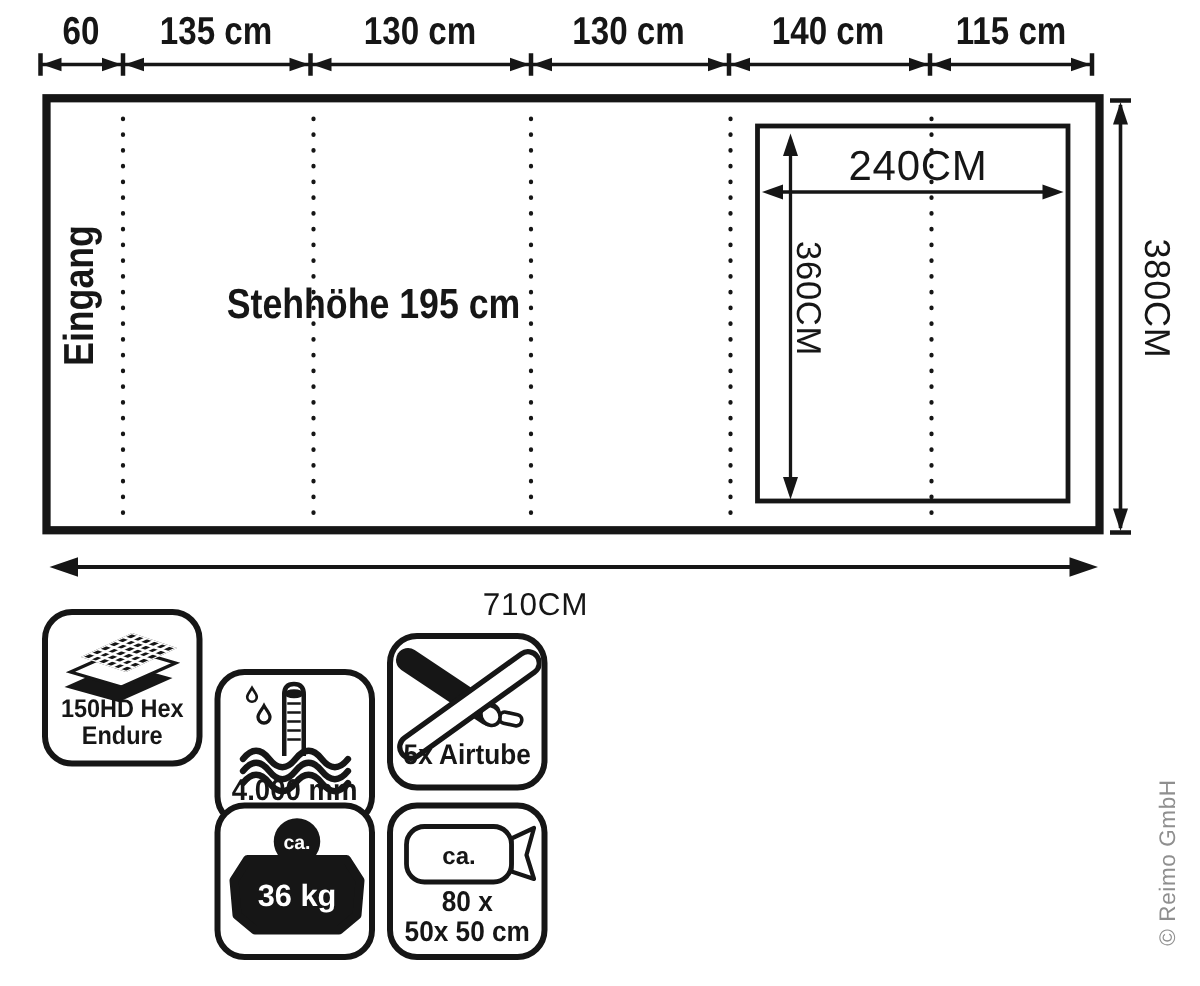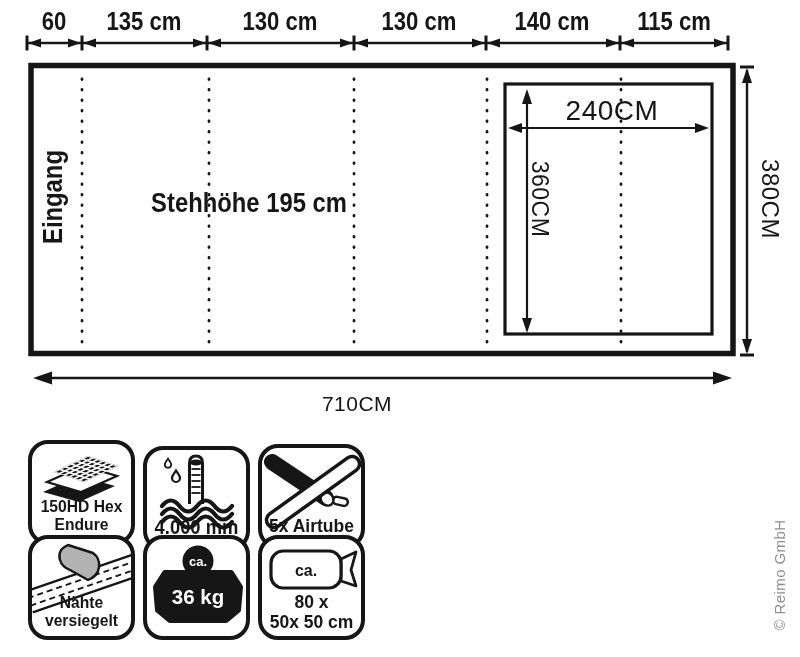--- a/index.html
+++ b/index.html
@@ -111,21 +111,21 @@
   <div class="lbl din" style="left:53px;top:197px;font-size:28px;transform:translate(-50%,-50%) rotate(-90deg) scaleX(.85)">Eingang</div>
   <div class="lbl din" style="left:249px;top:203px;font-size:28px;transform:translate(-50%,-50%) scaleX(.85)">Stehhöhe 195 cm</div>
 
   <div class="lbl arial" style="left:612px;top:111px;font-size:28px;transform:translate(-50%,-50%)">240CM</div>
   <div class="lbl arial" style="left:539px;top:199px;font-size:23px;transform:translate(-50%,-50%) rotate(90deg)">360CM</div>
   <div class="lbl arial" style="left:770px;top:199px;font-size:24px;transform:translate(-50%,-50%) rotate(90deg)">380CM</div>
   <div class="lbl arial" style="left:357px;top:404px;font-size:21px;transform:translate(-50%,-50%)">710CM</div>
 
   <div class="lbl credit" style="left:779px;top:575px;font-size:15px;transform:translate(-50%,-50%) rotate(-90deg)">© Reimo GmbH</div>
 
-  <div class="badge" style="left:28px;top:440px">
+  <div class="badge" style="left:28px;top:406px">
     <svg class="badge-art" viewBox="0 0 99 97">
       <polygon points="11,48 47,32 83,42 47,58" fill="#161616"></polygon>
       <polygon points="15,38 51,22 85,32 49,48" fill="#fff" stroke="#161616" stroke-width="2.2"></polygon>
       <g>
         <clipPath id="meshclip">
             <polygon points="22,28 56,12 86,22 52,38"></polygon>
           </clipPath>
         <polygon points="22,28 56,12 86,22 52,38" fill="#161616"></polygon>
         <g clip-path="url(#meshclip)" stroke="#fff" stroke-width="1.6">
           <line x1="22" y1="28" x2="52" y2="38"></line>
@@ -170,48 +170,33 @@
         <path d="M15,56 q8.75,-11 17.5,0 t17.5,0 t17.5,0 t17.5,0"></path>
         <path d="M15,64 q8.75,-11 17.5,0 t17.5,0 t17.5,0 t17.5,0"></path>
         <path d="M15,72 q8.75,-11 17.5,0 t17.5,0 t17.5,0 t17.5,0"></path>
       </g>
     </svg>
     <div class="badge-label" style="bottom:9px;font-size:20px">
       <span>4.000 mm</span>
     </div>
   </div>
 
-  <div class="badge" style="left:258px;top:444px">
+  <div class="badge" style="left:258px;top:422px">
     <svg class="badge-art" viewBox="0 0 99 97">
       <line x1="10" y1="14" x2="64" y2="50" stroke="#161616" stroke-width="16" stroke-linecap="round"></line>
       <rect x="71" y="48" width="15" height="7.5" rx="3.5" fill="#fff" stroke="#161616" stroke-width="2.4" transform="rotate(12 71 52)"></rect>
       <ellipse cx="65" cy="51" rx="6" ry="7" fill="#fff" stroke="#161616" stroke-width="2.4" transform="rotate(-38 65 51)"></ellipse>
       <line x1="12" y1="72" x2="90" y2="16" stroke="#161616" stroke-width="18.5" stroke-linecap="round"></line>
       <line x1="12" y1="72" x2="90" y2="16" stroke="#fff" stroke-width="11.5" stroke-linecap="round"></line>
     </svg>
     <div class="badge-label" style="bottom:9px;font-size:19px">
       <span>5x Airtube</span>
     </div>
   </div>
 
-  <div class="badge" style="left:28px;top:535px">
-    <svg class="badge-art" viewBox="0 0 99 97">
-      <g transform="rotate(-19 52 44)" stroke="#161616">
-        <line x1="-6" y1="33" x2="106" y2="33" stroke-width="2.4"></line>
-        <line x1="-6" y1="55" x2="106" y2="55" stroke-width="2.4"></line>
-        <line x1="-6" y1="40" x2="106" y2="40" stroke-width="1.9" stroke-dasharray="6 4"></line>
-        <line x1="-6" y1="48" x2="106" y2="48" stroke-width="1.9" stroke-dasharray="6 4"></line>
-      </g>
-      <path d="M36,6 Q25,11 28,21 Q30,28 38,31 L56,41 Q66,37 67,28 Q68,19 61,14 Z" fill="#b3b3b3" stroke="#161616" stroke-width="2.4" stroke-linejoin="round"></path>
-    </svg>
-    <div class="badge-label" style="bottom:6px;font-size:17px">
-      <span>Nähte</span>
-      <span>versiegelt</span>
-    </div>
-  </div>
 
   <div class="badge" style="left:143px;top:535px">
     <svg class="badge-art" viewBox="0 0 99 97">
       <circle cx="51" cy="22" r="15.5" fill="#161616"></circle>
       <text x="51" y="27" font-size="13" fill="#fff">ca.</text>
       <path d="M18,34 H84 L93,48 L91,71 L79,81 H23 L11,71 L9,48 Z" fill="#161616" stroke="#161616" stroke-width="6" stroke-linejoin="round"></path>
       <text x="51" y="65" font-size="20.5" fill="#fff">36 kg</text>
     </svg>
   </div>
 

